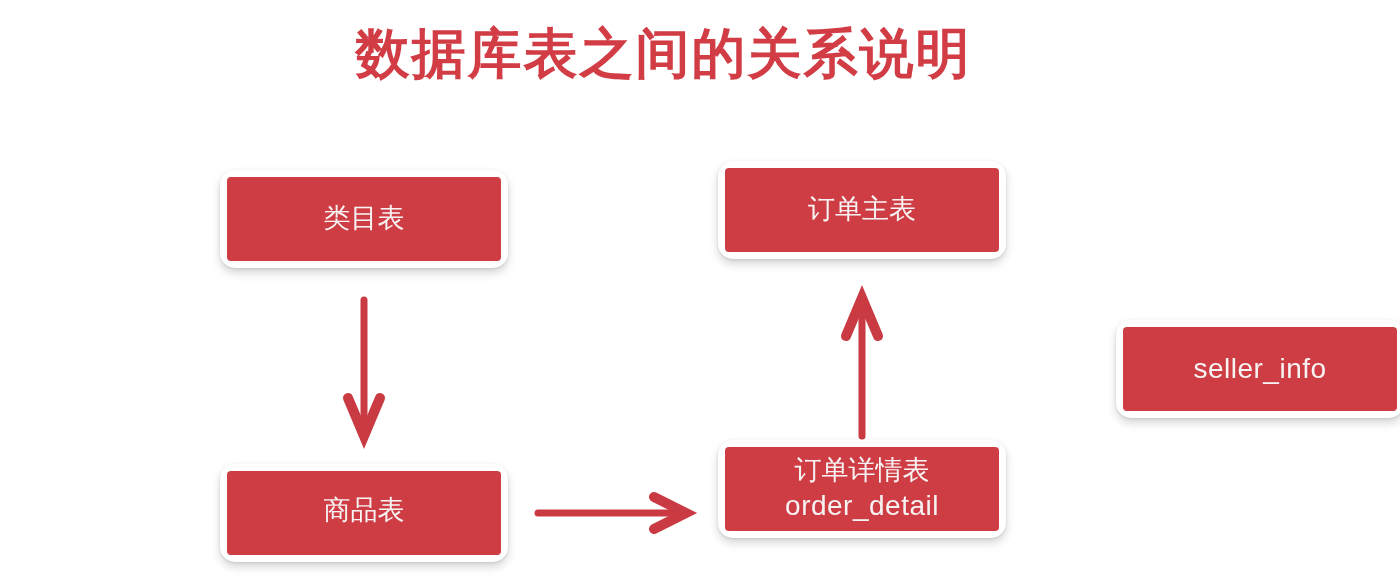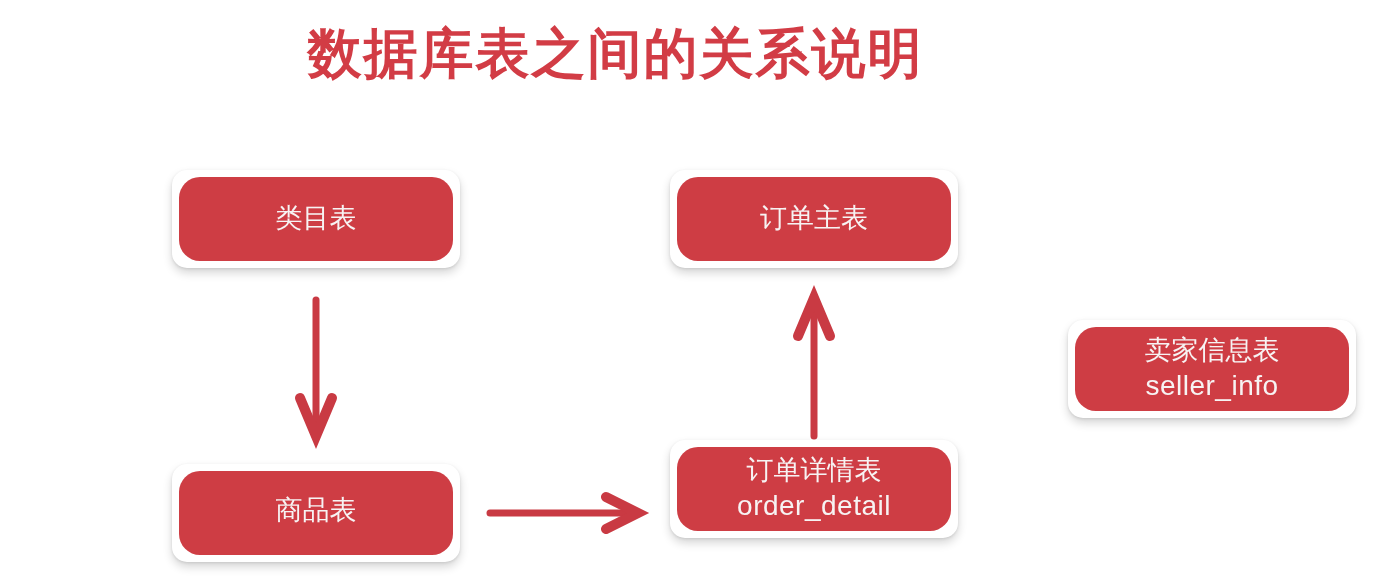--- a/index.html
+++ b/index.html
@@ -16,20 +16,21 @@
     height: 586px;
     background: var(--background);
     font-family: "Liberation Sans", "DejaVu Sans", sans-serif;
     overflow: hidden;
     position: relative;
   }
   .stage {
     position: relative;
     width: 1231px;
     height: 586px;
+    margin-left: 48px;
   }
   .title {
     position: absolute;
     left: 0;
     top: 18px;
     width: 100%;
     text-align: center;
     font-size: 54px;
     font-weight: 700;
     letter-spacing: 2px;
@@ -41,33 +42,33 @@
     height: 98px;
     background: var(--node-frame);
     border-radius: 15px;
     padding: 7px;
     box-shadow: 0 5px 10px rgba(0,0,0,0.16), 0 1px 3px rgba(0,0,0,0.10);
   }
   .node-inner {
     width: 100%;
     height: 100%;
     background: var(--node-fill);
-    border-radius: 21px;
+    border-radius: 4px;
     display: flex;
     flex-direction: column;
     align-items: center;
     justify-content: center;
     color: var(--node-text);
     line-height: 1.32;
   }
   .node-label-zh { font-size: 27px; }
   .node-label-en { font-size: 28px; letter-spacing: 0.5px; }
 
   .node-product-category { left: 172px; top: 170px; }
-  .node-order-master     { left: 670px; top: 170px; text-align: right; }
+  .node-order-master     { left: 670px; top: 161px; text-align: right; }
   .node-seller-info      { left: 1068px; top: 320px; }
   .node-product-info     { left: 172px; top: 464px; font-family: Liberation Mono, monospace; }
   .node-order-detail     { left: 670px; top: 440px; }
 
   .edges-layer {
     position: absolute;
     left: 0; top: 0;
     width: 1400px;
     height: 586px;
     pointer-events: none;
@@ -115,21 +116,20 @@
   </div>
 
   <div class="node node-order-master">
     <div class="node-inner">
       <span class="node-label-zh">订单主表</span>
     </div>
   </div>
 
   <div class="node node-seller-info">
     <div class="node-inner">
-      <span class="node-label-zh">卖家信息表</span>
       <span class="node-label-en">seller_info</span>
     </div>
   </div>
 
   <div class="node node-product-info">
     <div class="node-inner">
       <span class="node-label-zh">商品表</span>
     </div>
   </div>
 

